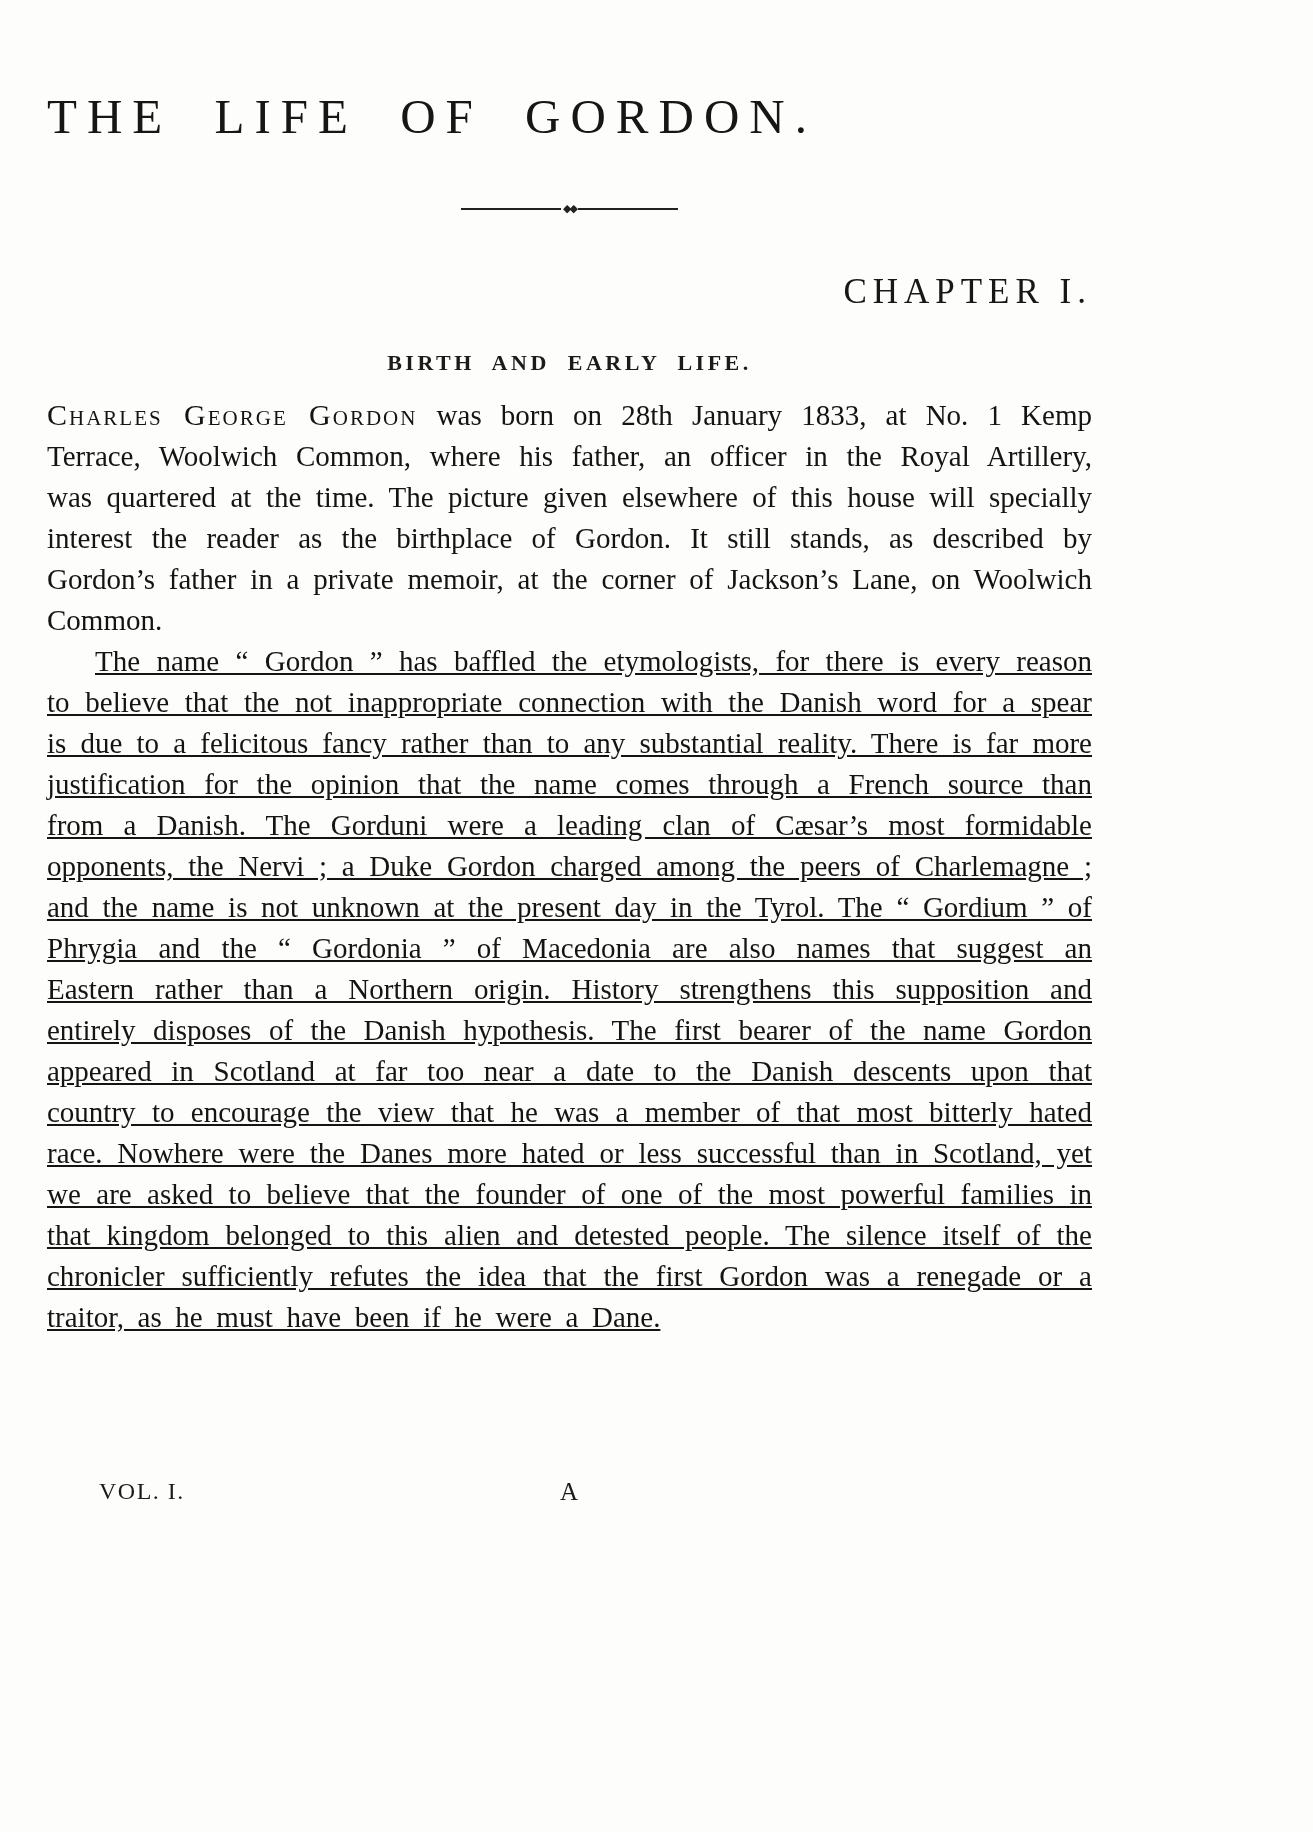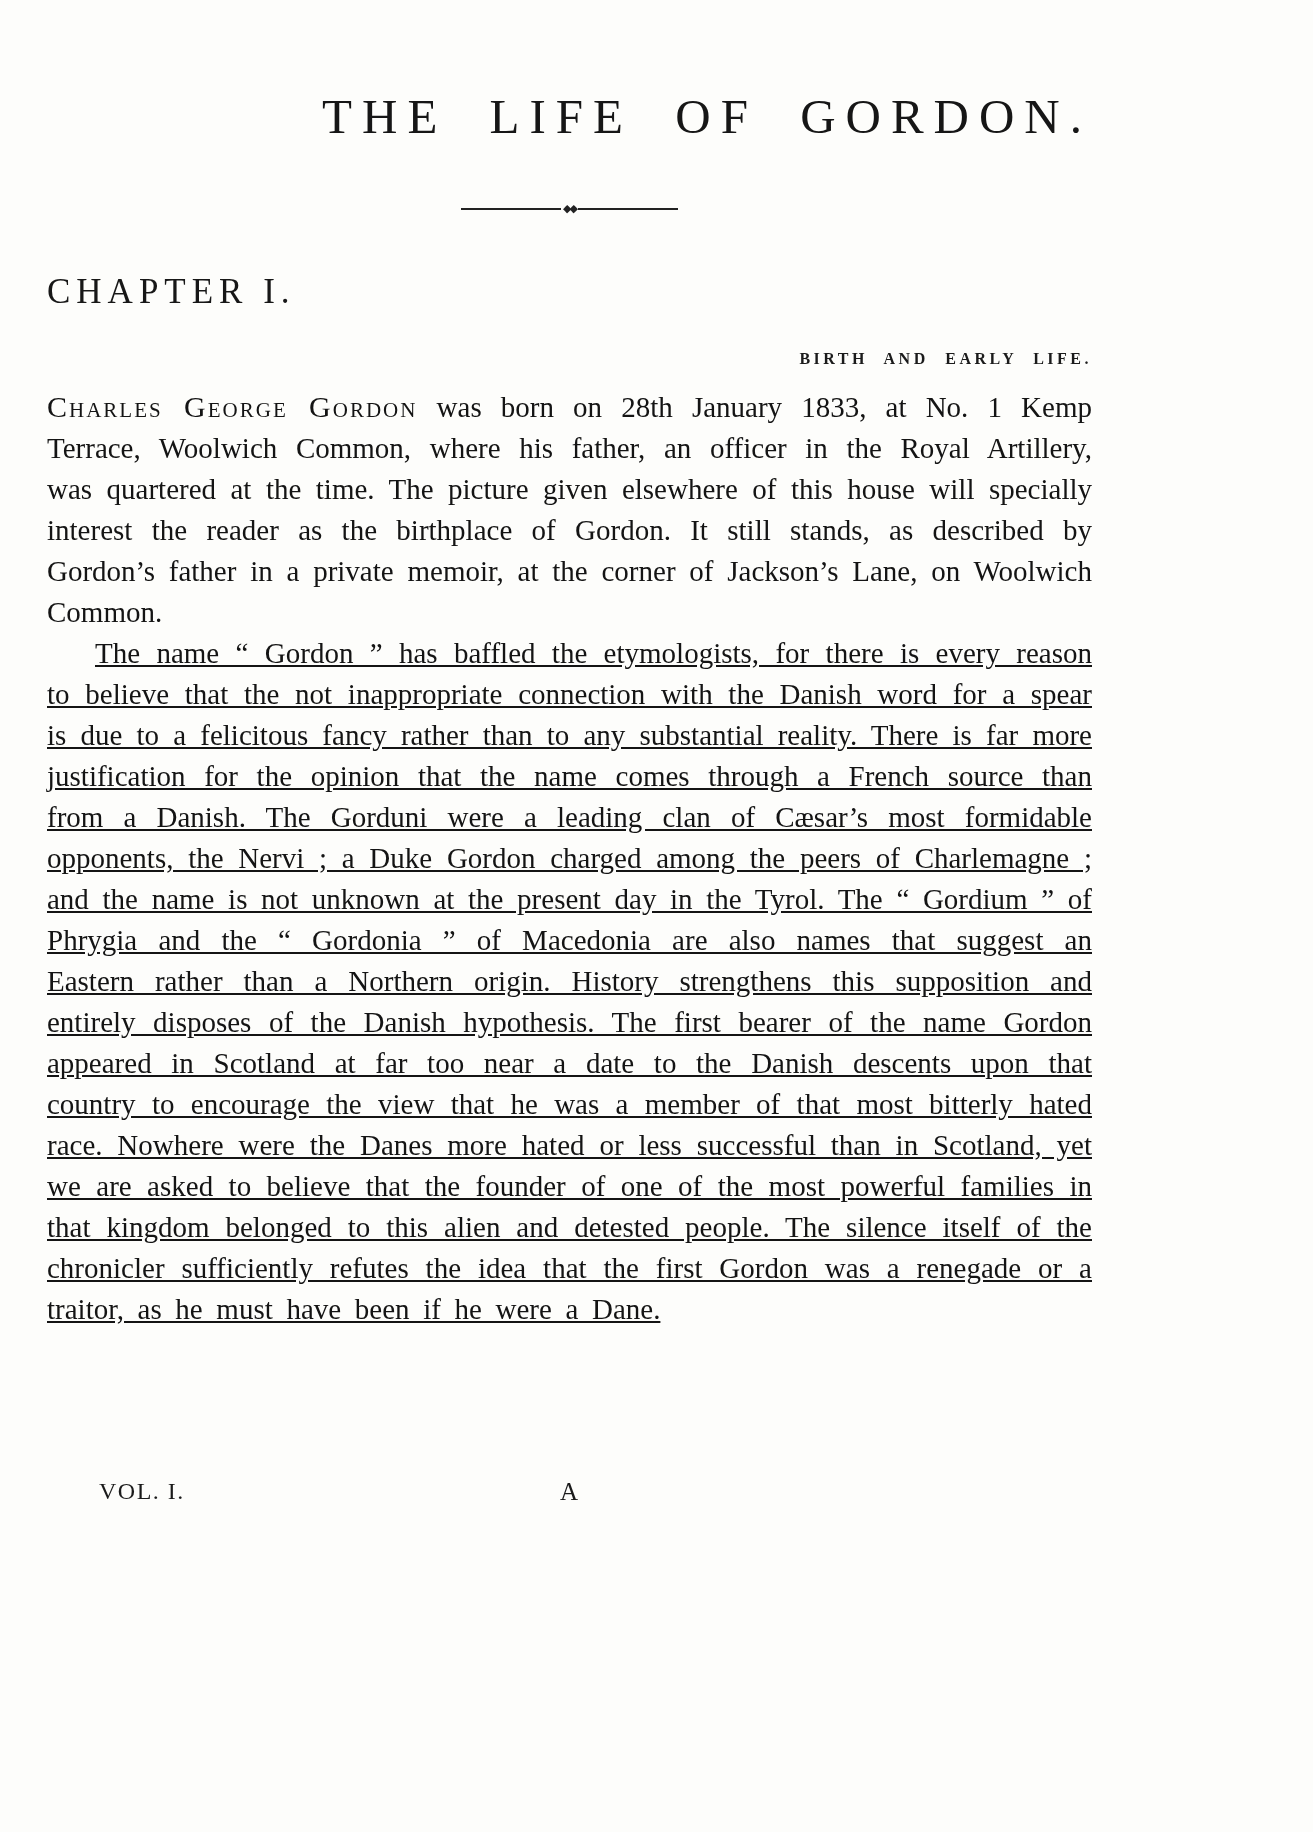--- a/index.html
+++ b/index.html
@@ -18,21 +18,21 @@
   .page-inner {
     position: absolute;
     left: 47px;
     top: 0;
     width: 1045px;
     height: 100%;
   }
   .book-title {
     margin: 0;
     padding-top: 88px;
-    text-align: right;
+    text-align: left;
     font-size: 49px;
     font-weight: 500;
     letter-spacing: 10px;
     word-spacing: 20px;
     color: #161616;
   }
   .divider {
     margin-top: 58px;
     display: flex;
     align-items: center;
@@ -48,31 +48,31 @@
   .divider .orn {
     font-size: 11px;
     letter-spacing: -2px;
     padding: 0 2px;
     color: #222;
     line-height: 1;
   }
   .chapter-heading {
     margin: 0;
     padding-top: 58px;
-    text-align: left;
+    text-align: right;
     font-size: 35px;
     font-weight: 500;
     letter-spacing: 6px;
     color: #171717;
   }
   .section-heading {
     margin: 0;
     padding-top: 38px;
-    text-align: right;
-    font-size: 16px;
+    text-align: center;
+    font-size: 22px;
     font-weight: 700;
     letter-spacing: 3.5px;
     word-spacing: 9px;
     color: #1b1b1b;
   }
   .body-text {
     margin: 0;
     padding-top: 0;
     font-size: 29px;
     line-height: 41px;

